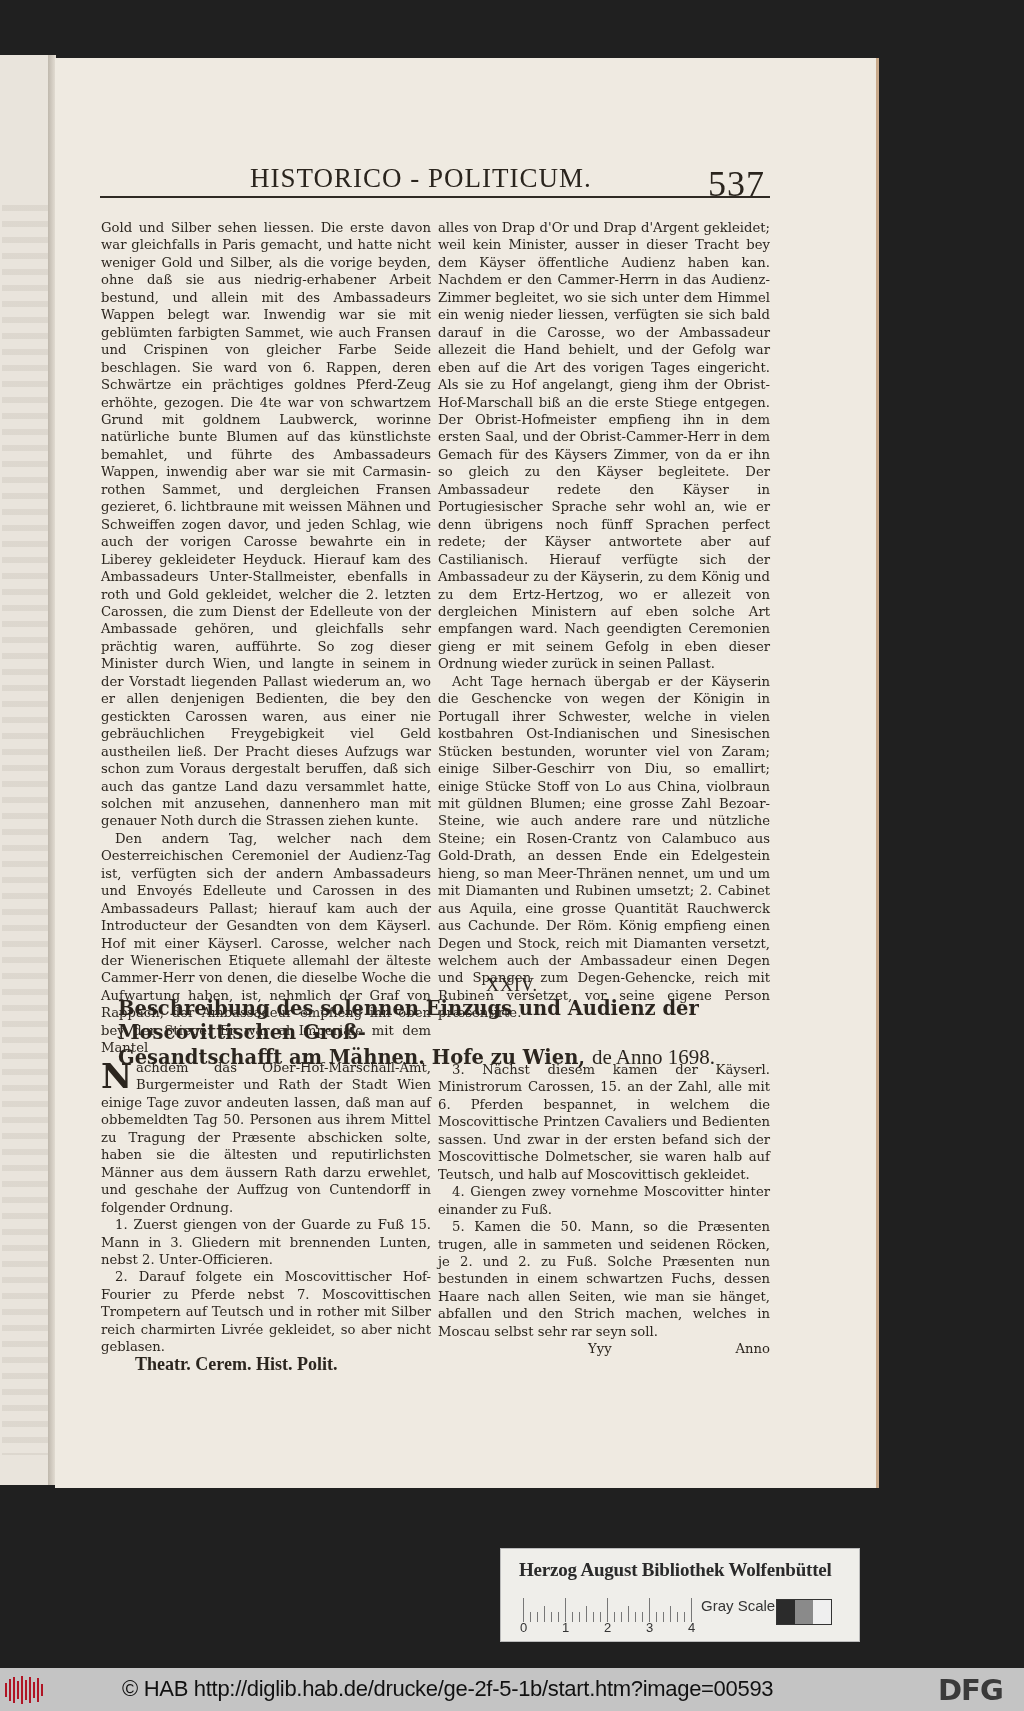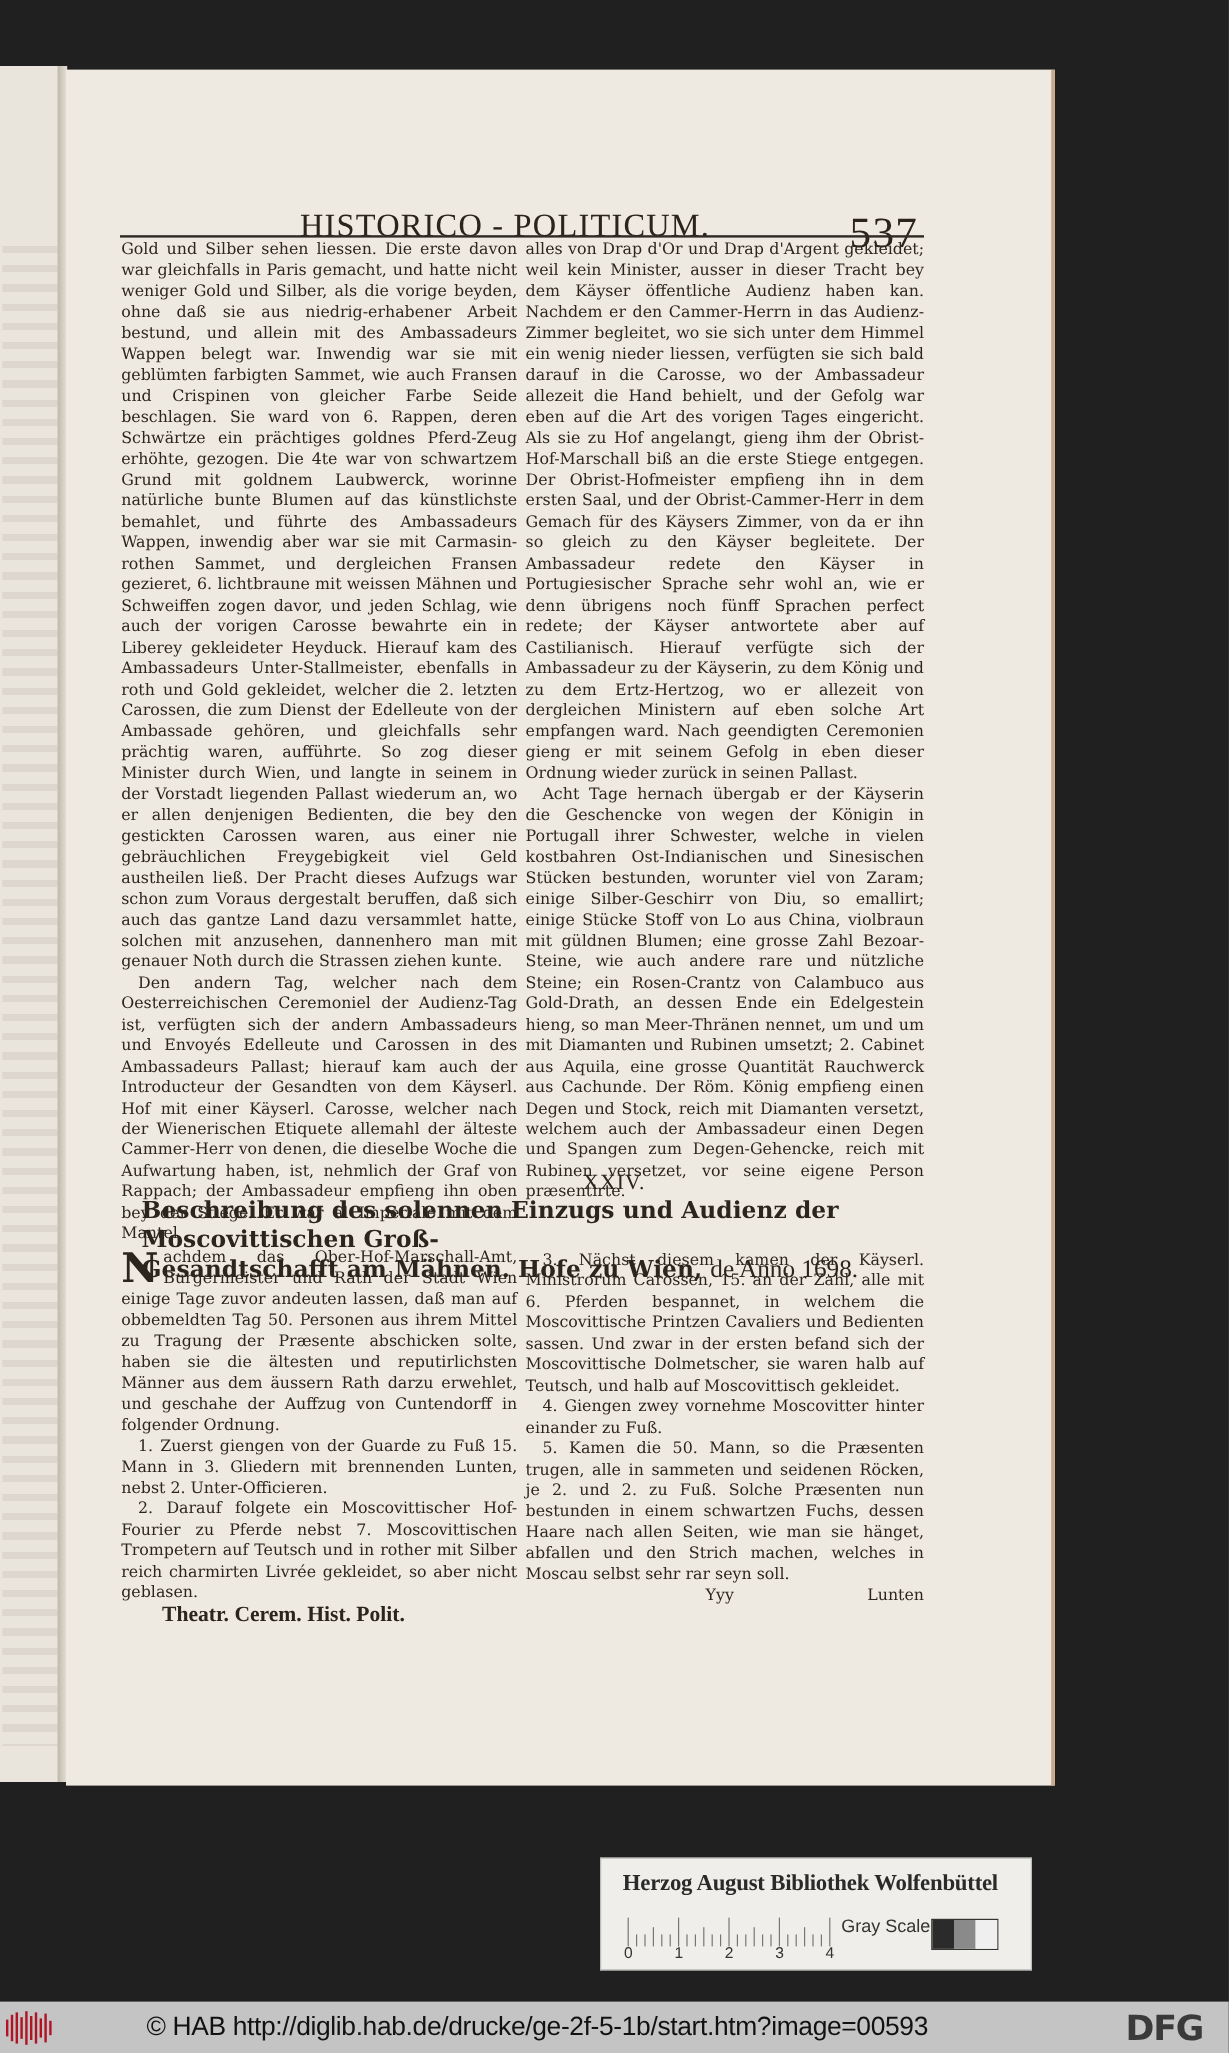--- a/index.html
+++ b/index.html
@@ -23,29 +23,29 @@
     position:absolute; left:48px; top:55px; width:8px; height:1430px;
     background:linear-gradient(to right, #bfb8ad, #e6e0d6);
   }
   .page {
     position:absolute; left:55px; top:58px; width:824px; height:1430px;
     background:#efeae1;
     box-shadow: inset -3px 0 0 #c8a98a;
   }
   .running-head {
     position:absolute; left:230px; top:163px; width:540px; height:34px;
-    font-family:"Liberation Serif", serif; font-size:27px; letter-spacing:1px; color:#2a241d;margin-top:10px;
+    font-family:"Liberation Serif", serif; font-size:27px; letter-spacing:1px; color:#2a241d;
   }
   .running-head .title { position:absolute; left:20px; top:0; }
   .running-head .pageno { position:absolute; right:5px; top:0; font-size:36px;font-family:Liberation Serif, serif; }
   .head-rule { position:absolute; left:100px; top:196px; width:670px; height:2px; background:#2f2a24; }
 
   .col {
     position:absolute; font-family:"DejaVu Serif", serif; font-size:13.2px; line-height:17.45px;
-    color:#2b251e; text-align:justify;
+    color:#2b251e; text-align:justify;margin-top:19px;
   }
   .col p { margin:0; text-indent:0; }
   .col p.indent { text-indent:14px; }
   .col-left-top { left:101px; top:200px; width:330px; }
   .col-right-top { left:438px; top:200px; width:332px; }
 
   .section-no {
     position:absolute; left:0; top:975px; width:1024px; text-align:center;
     font-family:"Liberation Serif", serif; font-size:18px; color:#2b251e; letter-spacing:1px;
   }
@@ -134,21 +134,21 @@
   <p class="indent">2. Darauf folgete ein Moscovittischer Hof-Fourier zu Pferde nebst 7. Moscovittischen Trompetern auf Teutsch und in rother mit Silber reich charmirten Livrée gekleidet, so aber nicht geblasen.</p>
   <p class="signature">Theatr. Cerem. Hist. Polit.</p>
 </div>
 
 <div class="col col-right-bot">
   <p class="indent">3. Nächst diesem kamen der Käyserl. Ministrorum Carossen, 15. an der Zahl, alle mit 6. Pferden bespannet, in welchem die Moscovittische Printzen Cavaliers und Bedienten sassen. Und zwar in der ersten befand sich der Moscovittische Dolmetscher, sie waren halb auf Teutsch, und halb auf Moscovittisch gekleidet.</p>
   <p class="indent">4. Giengen zwey vornehme Moscovitter hinter einander zu Fuß.</p>
   <p class="indent">5. Kamen die 50. Mann, so die Præsenten trugen, alle in sammeten und seidenen Röcken, je 2. und 2. zu Fuß. Solche Præsenten nun bestunden in einem schwartzen Fuchs, dessen Haare nach allen Seiten, wie man sie hänget, abfallen und den Strich machen, welches in Moscau selbst sehr rar seyn soll.</p>
   <div class="footer-line">
     <span>Yyy</span>
-    <span>Lunten</span>
+    <span>Anno</span>
   </div>
 </div>
 
 <div class="hab-card">
   <div class="name">Herzog August Bibliothek Wolfenbüttel</div>
   <div class="ruler">
     <span class="tick" style="left:0;height:24px"></span>
     <span class="tick" style="left:7px;height:10px"></span>
     <span class="tick" style="left:14px;height:10px"></span>
     <span class="tick" style="left:21px;height:16px"></span>

